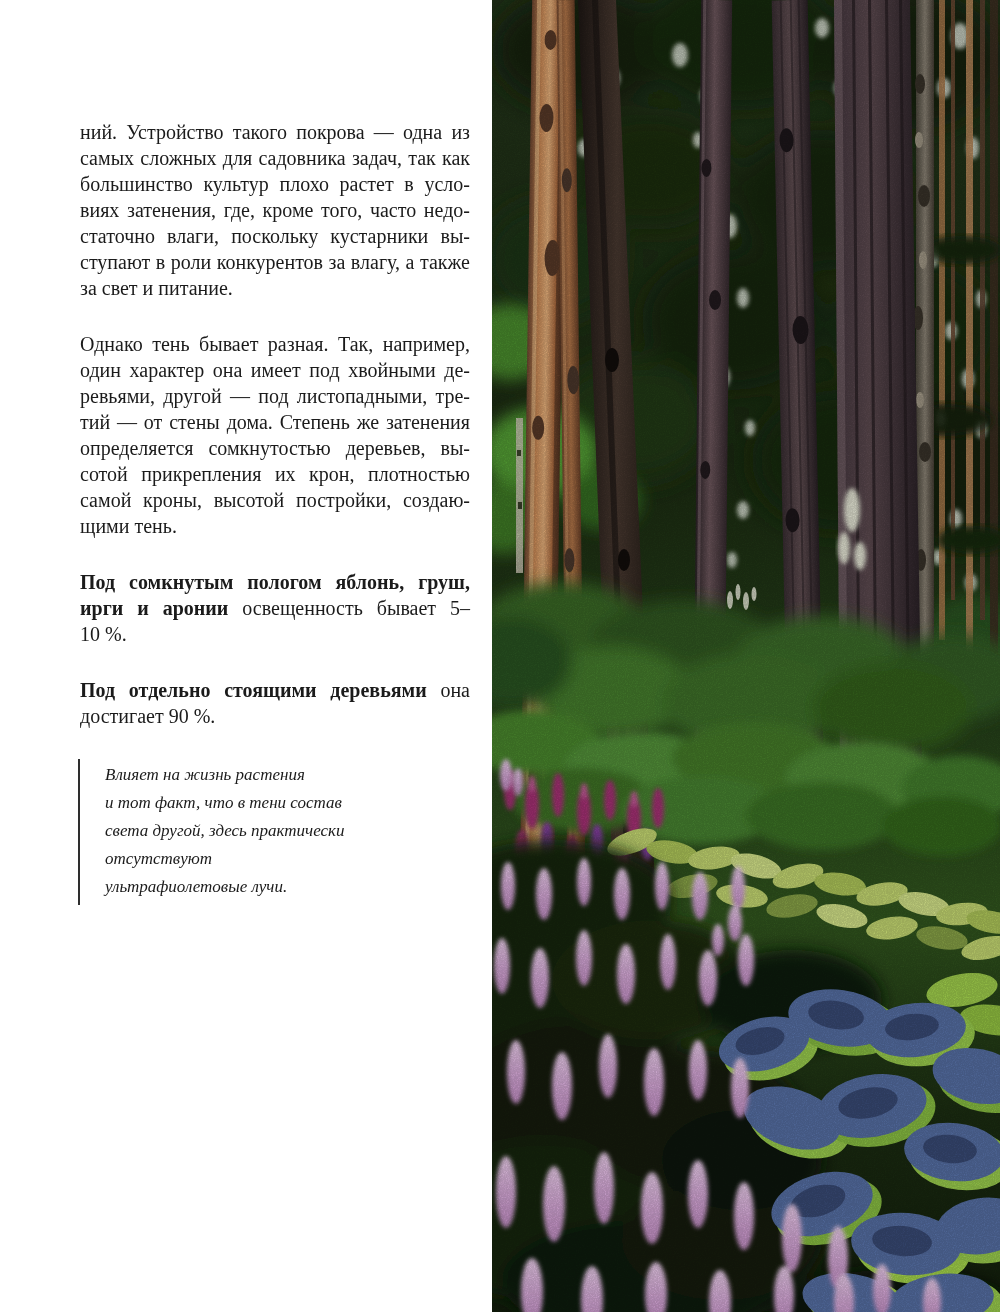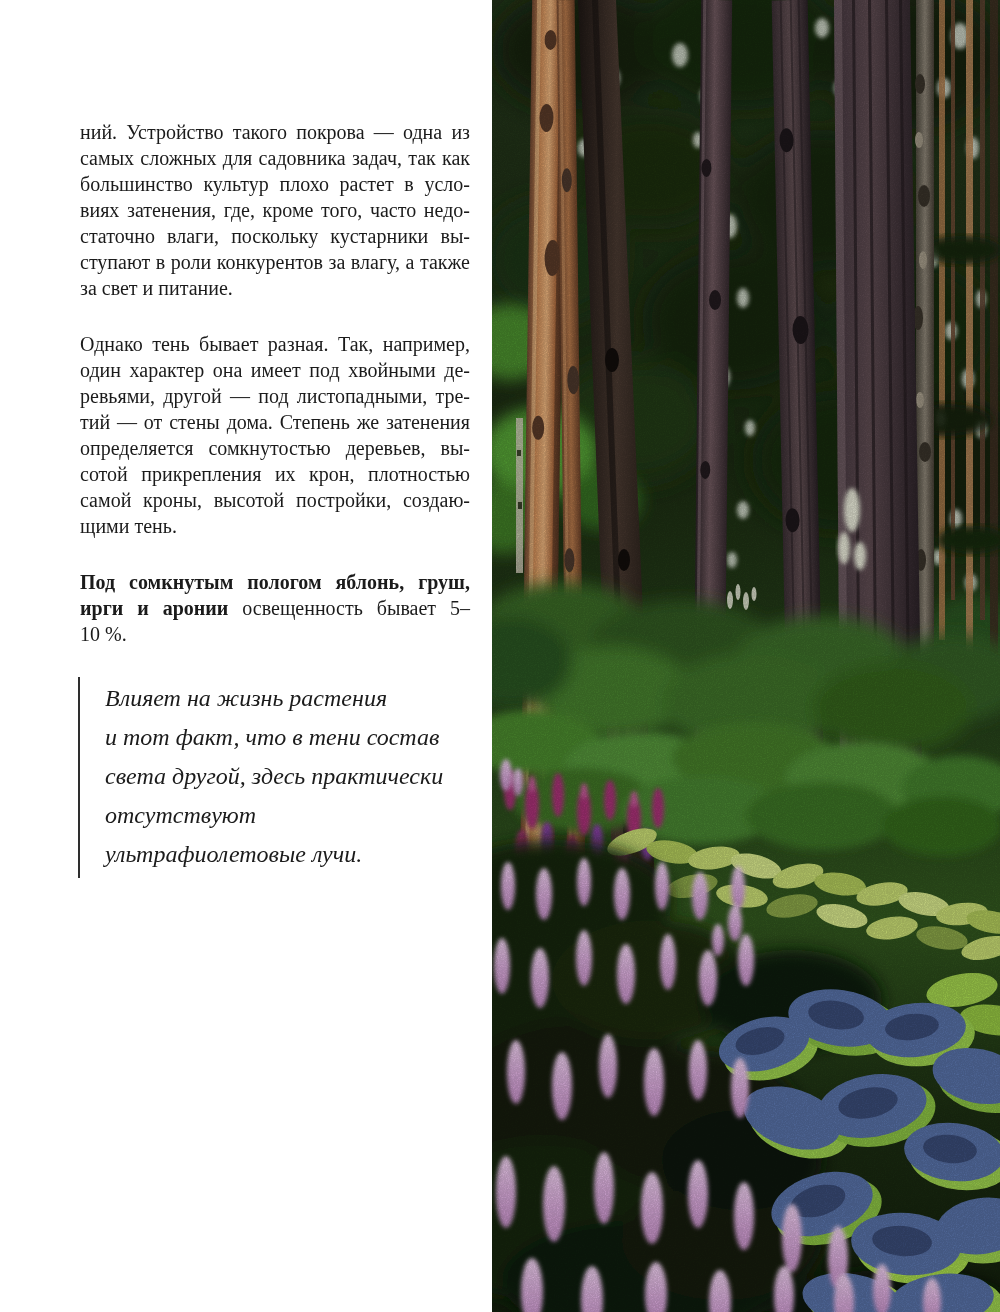--- a/index.html
+++ b/index.html
@@ -12,35 +12,36 @@
     position:absolute;left:80px;top:119px;width:390px;
     color:#1b1b1b;font-size:20px;line-height:26px;
     text-align:justify;
   }
   .text-col p{margin:0 0 30px 0;}
   .text-col b{font-weight:bold;}
   .quote{
     margin:18px 0 0 -2px;
     border-left:2px solid #2e2e2e;
     padding:2px 0 4px 25px;
-    font-style:italic;font-size:24px;line-height:39px;
+    font-style:italic;font-size:17px;line-height:28px;
     white-space:pre-line;text-align:left;
   }
   .photo{
     position:absolute;left:492px;top:0;width:508px;height:1312px;margin:0;
   }
   .photo svg{display:block;}
 </style>
 </head>
 <body>
 
 <main class="text-col">
   <p>ний. Устройство такого покрова — одна из самых сложных для садовника задач, так как большинство культур плохо растет в усло­виях затенения, где, кроме того, часто недо­статочно влаги, поскольку кустарники вы­ступают в роли конкурентов за влагу, а также за свет и питание.</p>
   <p>Однако тень бывает разная. Так, например, один характер она имеет под хвойными де­ревьями, другой — под листопадными, тре­тий — от стены дома. Степень же затенения определяется сомкнутостью деревьев, вы­сотой прикрепления их крон, плотностью самой кроны, высотой постройки, создаю­щими тень.</p>
   <p><b>Под сомкнутым пологом яблонь, груш, ирги и аронии</b><span> освещенность бывает 5–10&nbsp;%.</span></p>
+  <p><b>Под отдельно стоящими деревьями</b><span> она достигает 90&nbsp;%.</span></p>
   <blockquote class="quote">Влияет на жизнь растения
 и тот факт, что в тени состав
 света другой, здесь практически
 отсутствуют
 ультрафиолетовые лучи.</blockquote>
 </main>
 
 <figure class="photo">
 <svg viewBox="0 0 508 1312" width="508" height="1312" preserveAspectRatio="none" xmlns="http://www.w3.org/2000/svg">
   <defs>

